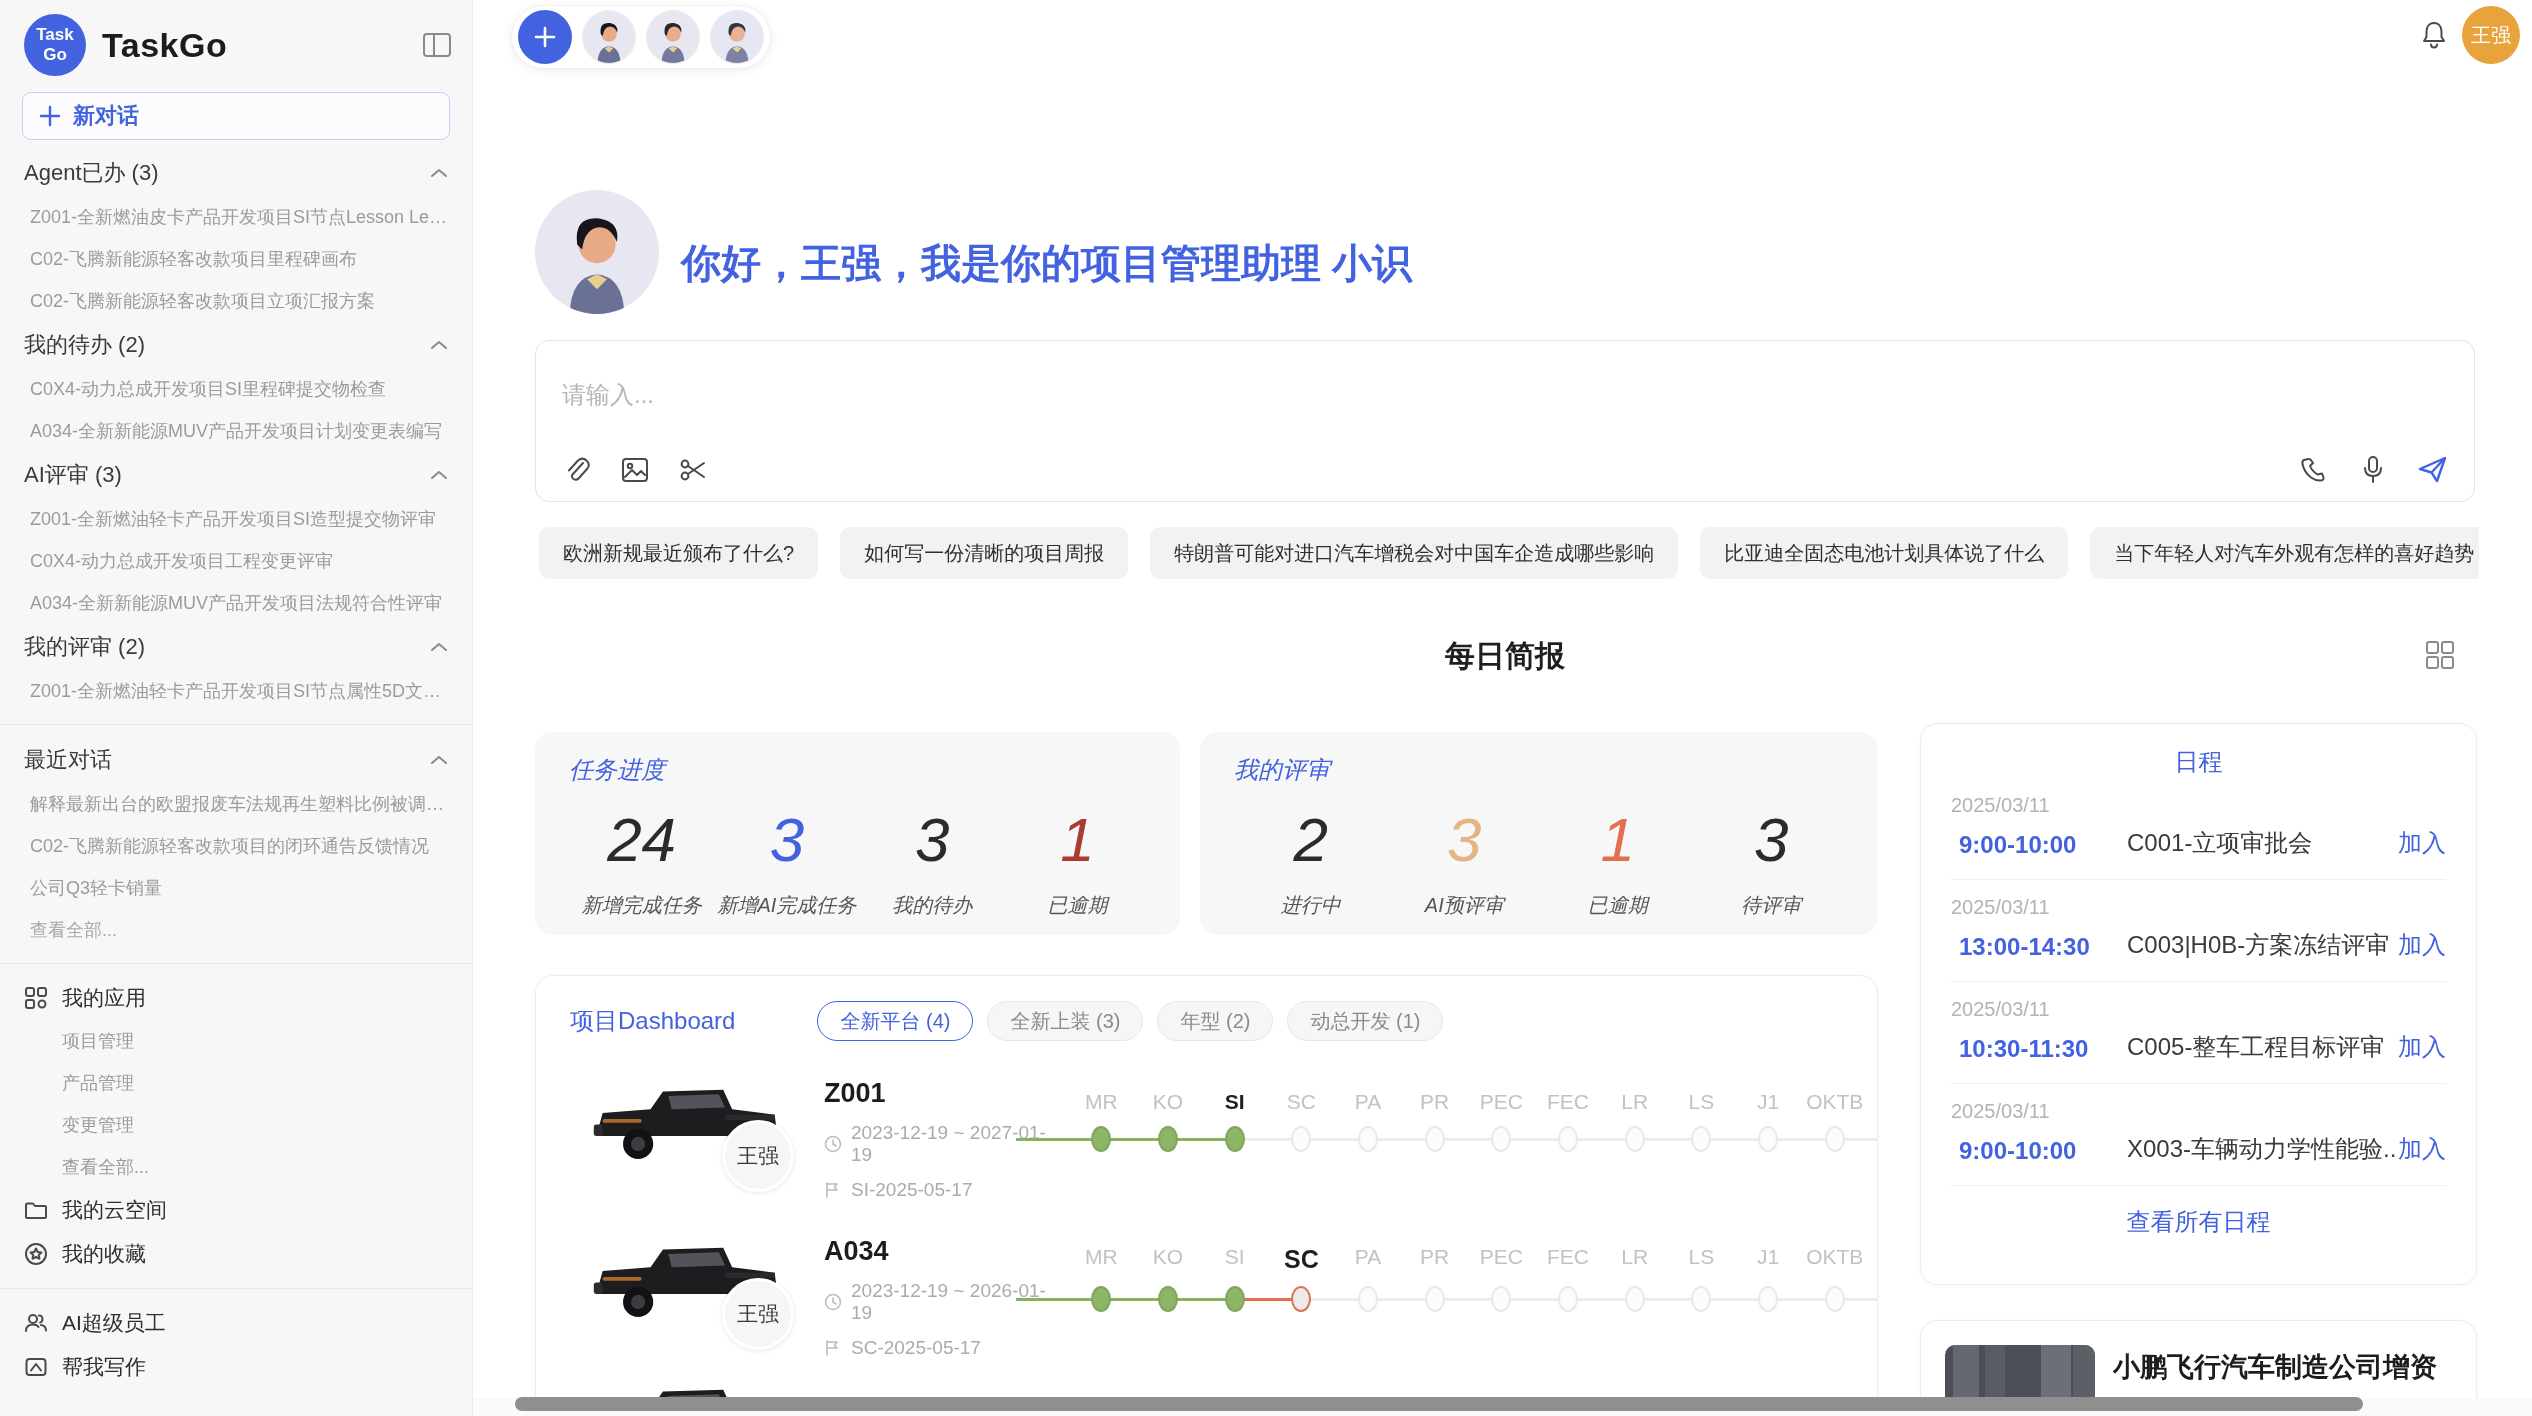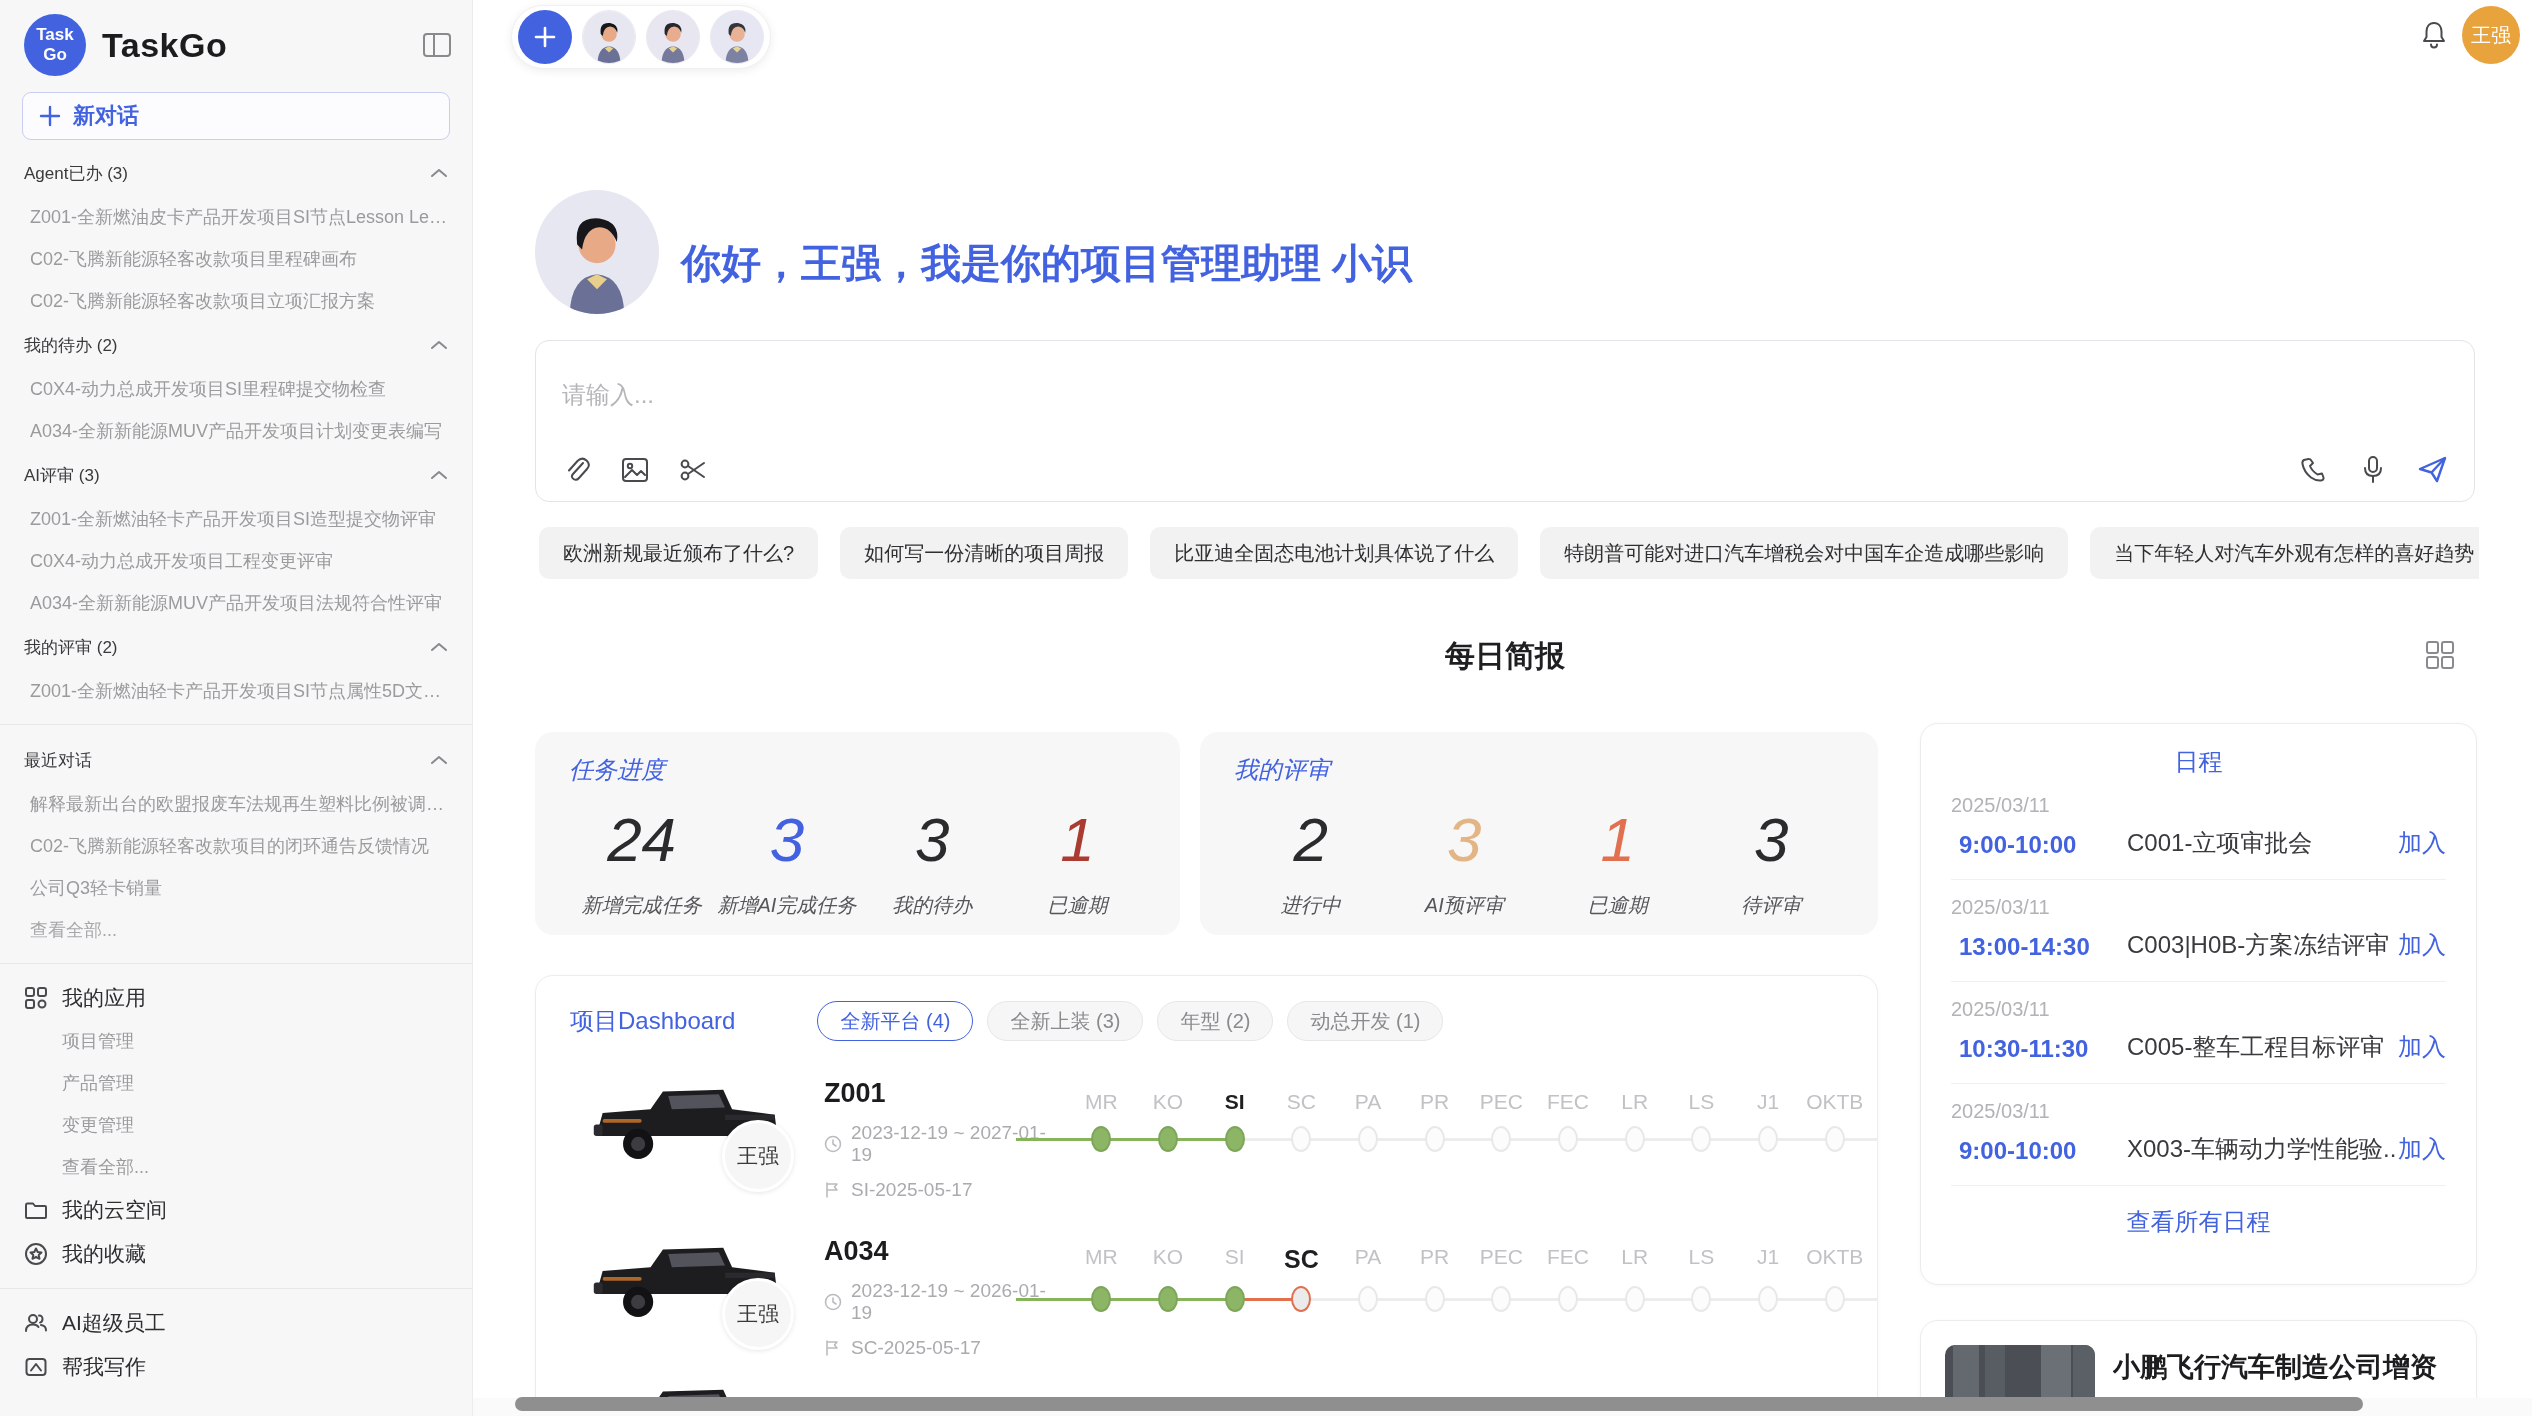--- a/index.html
+++ b/index.html
@@ -15,21 +15,21 @@
   .logo-circle { width:62px; height:62px; border-radius:50%; background:#4262e0; color:#fff;
     display:flex; flex-direction:column; align-items:center; justify-content:center;
     font-size:17px; line-height:20px; font-weight:600; }
   .app-title { font-size:34px; font-weight:700; color:#1c1c1e; margin-left:16px; letter-spacing:.5px; }
   .collapse-btn { position:absolute; right:20px; top:18px; width:30px; height:30px; cursor:pointer; }
   .new-chat { margin:14px 22px 4px 22px; height:48px; border:1px solid #c7cef2; border-radius:9px;
     background:#fcfcff; display:flex; align-items:center; gap:12px; padding:0 16px;
     color:#4262e0; font-size:22px; font-weight:600; cursor:pointer; }
   .side-scroll { padding:6px 0 0 0; }
   .sec-h { height:46px; display:flex; align-items:center; justify-content:space-between;
-    padding:0 24px; color:#3a3a3c; font-size:17px; }
+    padding:0 24px; color:#3a3a3c; font-size:22px; }
   .s-item { height:42px; line-height:42px; padding:0 18px 0 30px; color:#9b9b9e; font-size:18px;
     white-space:nowrap; overflow:hidden; text-overflow:ellipsis; cursor:pointer; }
   .s-item.small-gray { color:#a8a8ab; }
   .divider { height:1px; background:#e7e7e9; margin:12px 0; }
   .side-link { height:44px; display:flex; align-items:center; gap:14px; padding:0 24px;
     font-size:21px; color:#2e2e30; cursor:pointer; }
   .side-sub { height:42px; line-height:42px; padding-left:62px; color:#9b9b9e; font-size:18px; cursor:pointer; }
   
   .main { position:absolute; left:473px; top:0; width:2059px; height:1416px; background:#fff; }
   .topbar-pill { position:absolute; left:38px; top:5px; height:64px; border-radius:32px;
@@ -374,22 +374,22 @@
               <path d="M2,13 L27,2 L19,25 L13.5,16.5 Z" fill="none" stroke="#4262e0" stroke-width="2.4" stroke-linejoin="round"></path>
               <line x1="13.5" y1="16.5" x2="27" y2="2" stroke="#4262e0" stroke-width="2.4"></line>
             </svg>
         </div>
       </div>
     </div>
 
     <div class="chips">
       <div class="chip">欧洲新规最近颁布了什么?</div>
       <div class="chip">如何写一份清晰的项目周报</div>
+      <div class="chip">特朗普可能对进口汽车增税会对中国车企造成哪些影响</div>
       <div class="chip">比亚迪全固态电池计划具体说了什么</div>
-      <div class="chip">特朗普可能对进口汽车增税会对中国车企造成哪些影响</div>
       <div class="chip">当下年轻人对汽车外观有怎样的喜好趋势</div>
     </div>
 
     <div class="brief-title">每日简报</div>
     <div class="brief-grid-icon">
       <svg viewBox="0 0 30 30">
           <rect x="2" y="2" width="11" height="11" rx="2" class="stroke-g"></rect>
           <rect x="17" y="2" width="11" height="11" rx="2" class="stroke-g"></rect>
           <rect x="2" y="17" width="11" height="11" rx="2" class="stroke-g"></rect>
           <rect x="17" y="17" width="11" height="11" rx="2" class="stroke-g"></rect>

